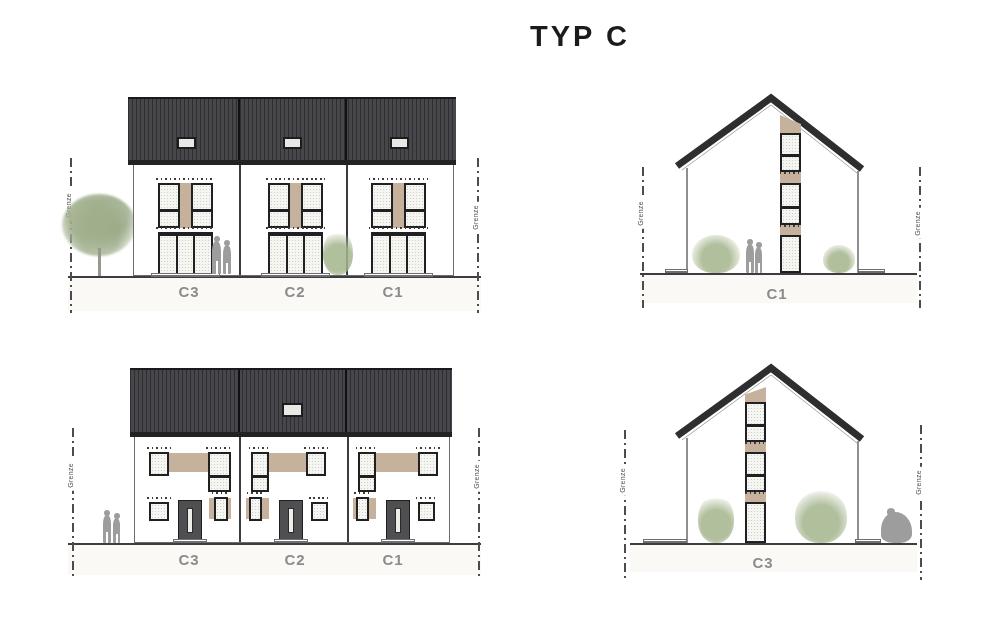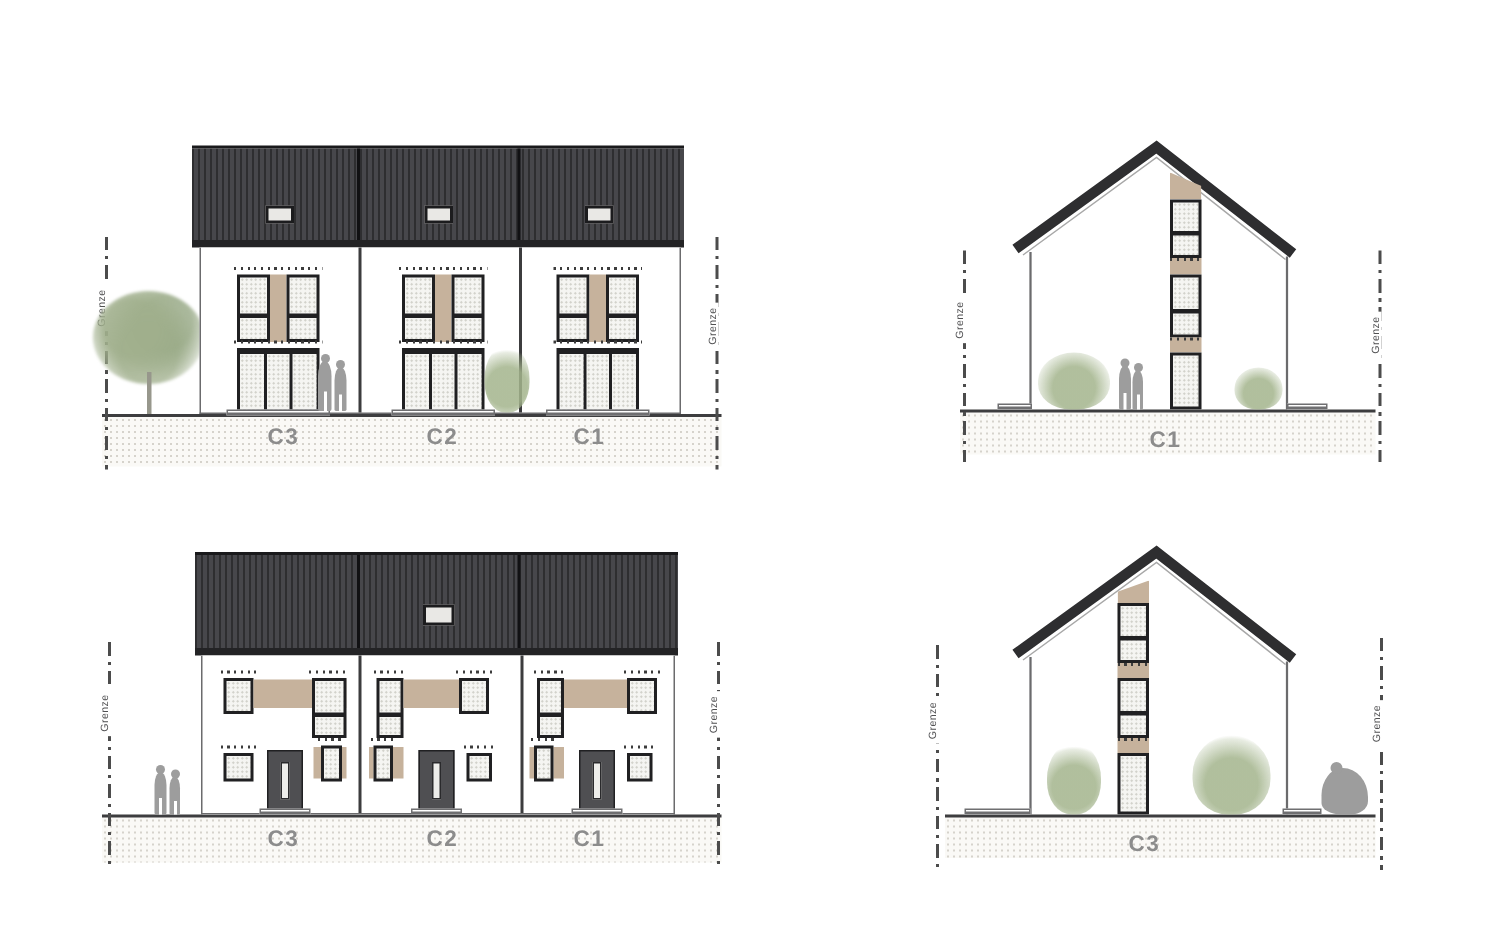--- a/index.html
+++ b/index.html
@@ -64,20 +64,21 @@
   .roofpath{stroke:var(--roof_dark,#2e2e30);stroke-width:7;fill:none;stroke-linejoin:miter;}
   .roofunder{stroke:#a8a8a8;stroke-width:1;fill:none;}
   .wallpath{stroke:var(--wall_line,#6b6b6d);stroke-width:1.5;fill:none;}
   .strip{position:absolute;}
 </style>
 </head>
 <body>
 
 <div class="canvas">
 
+  <div class="title">TYP C</div>
 
   <div class="view" style="left:60px;top:90px;width:425px;height:232px">
     <div class="ground" style="left:8px;top:186px;width:413px;height:35px"></div>
     <div class="glin" style="left:10px;top:68px;height:155px"></div>
     <div class="gtxt" style="left:5px;top:100px">Grenze</div>
     <div class="glin" style="left:417px;top:68px;height:155px"></div>
     <div class="gtxt" style="left:412px;top:112px">Grenze</div>
 
     <div class="canopy" style="left:2px;top:104px;width:74px;height:62px"></div>
     <div class="trunk" style="left:38px;top:158px;height:28px"></div>

